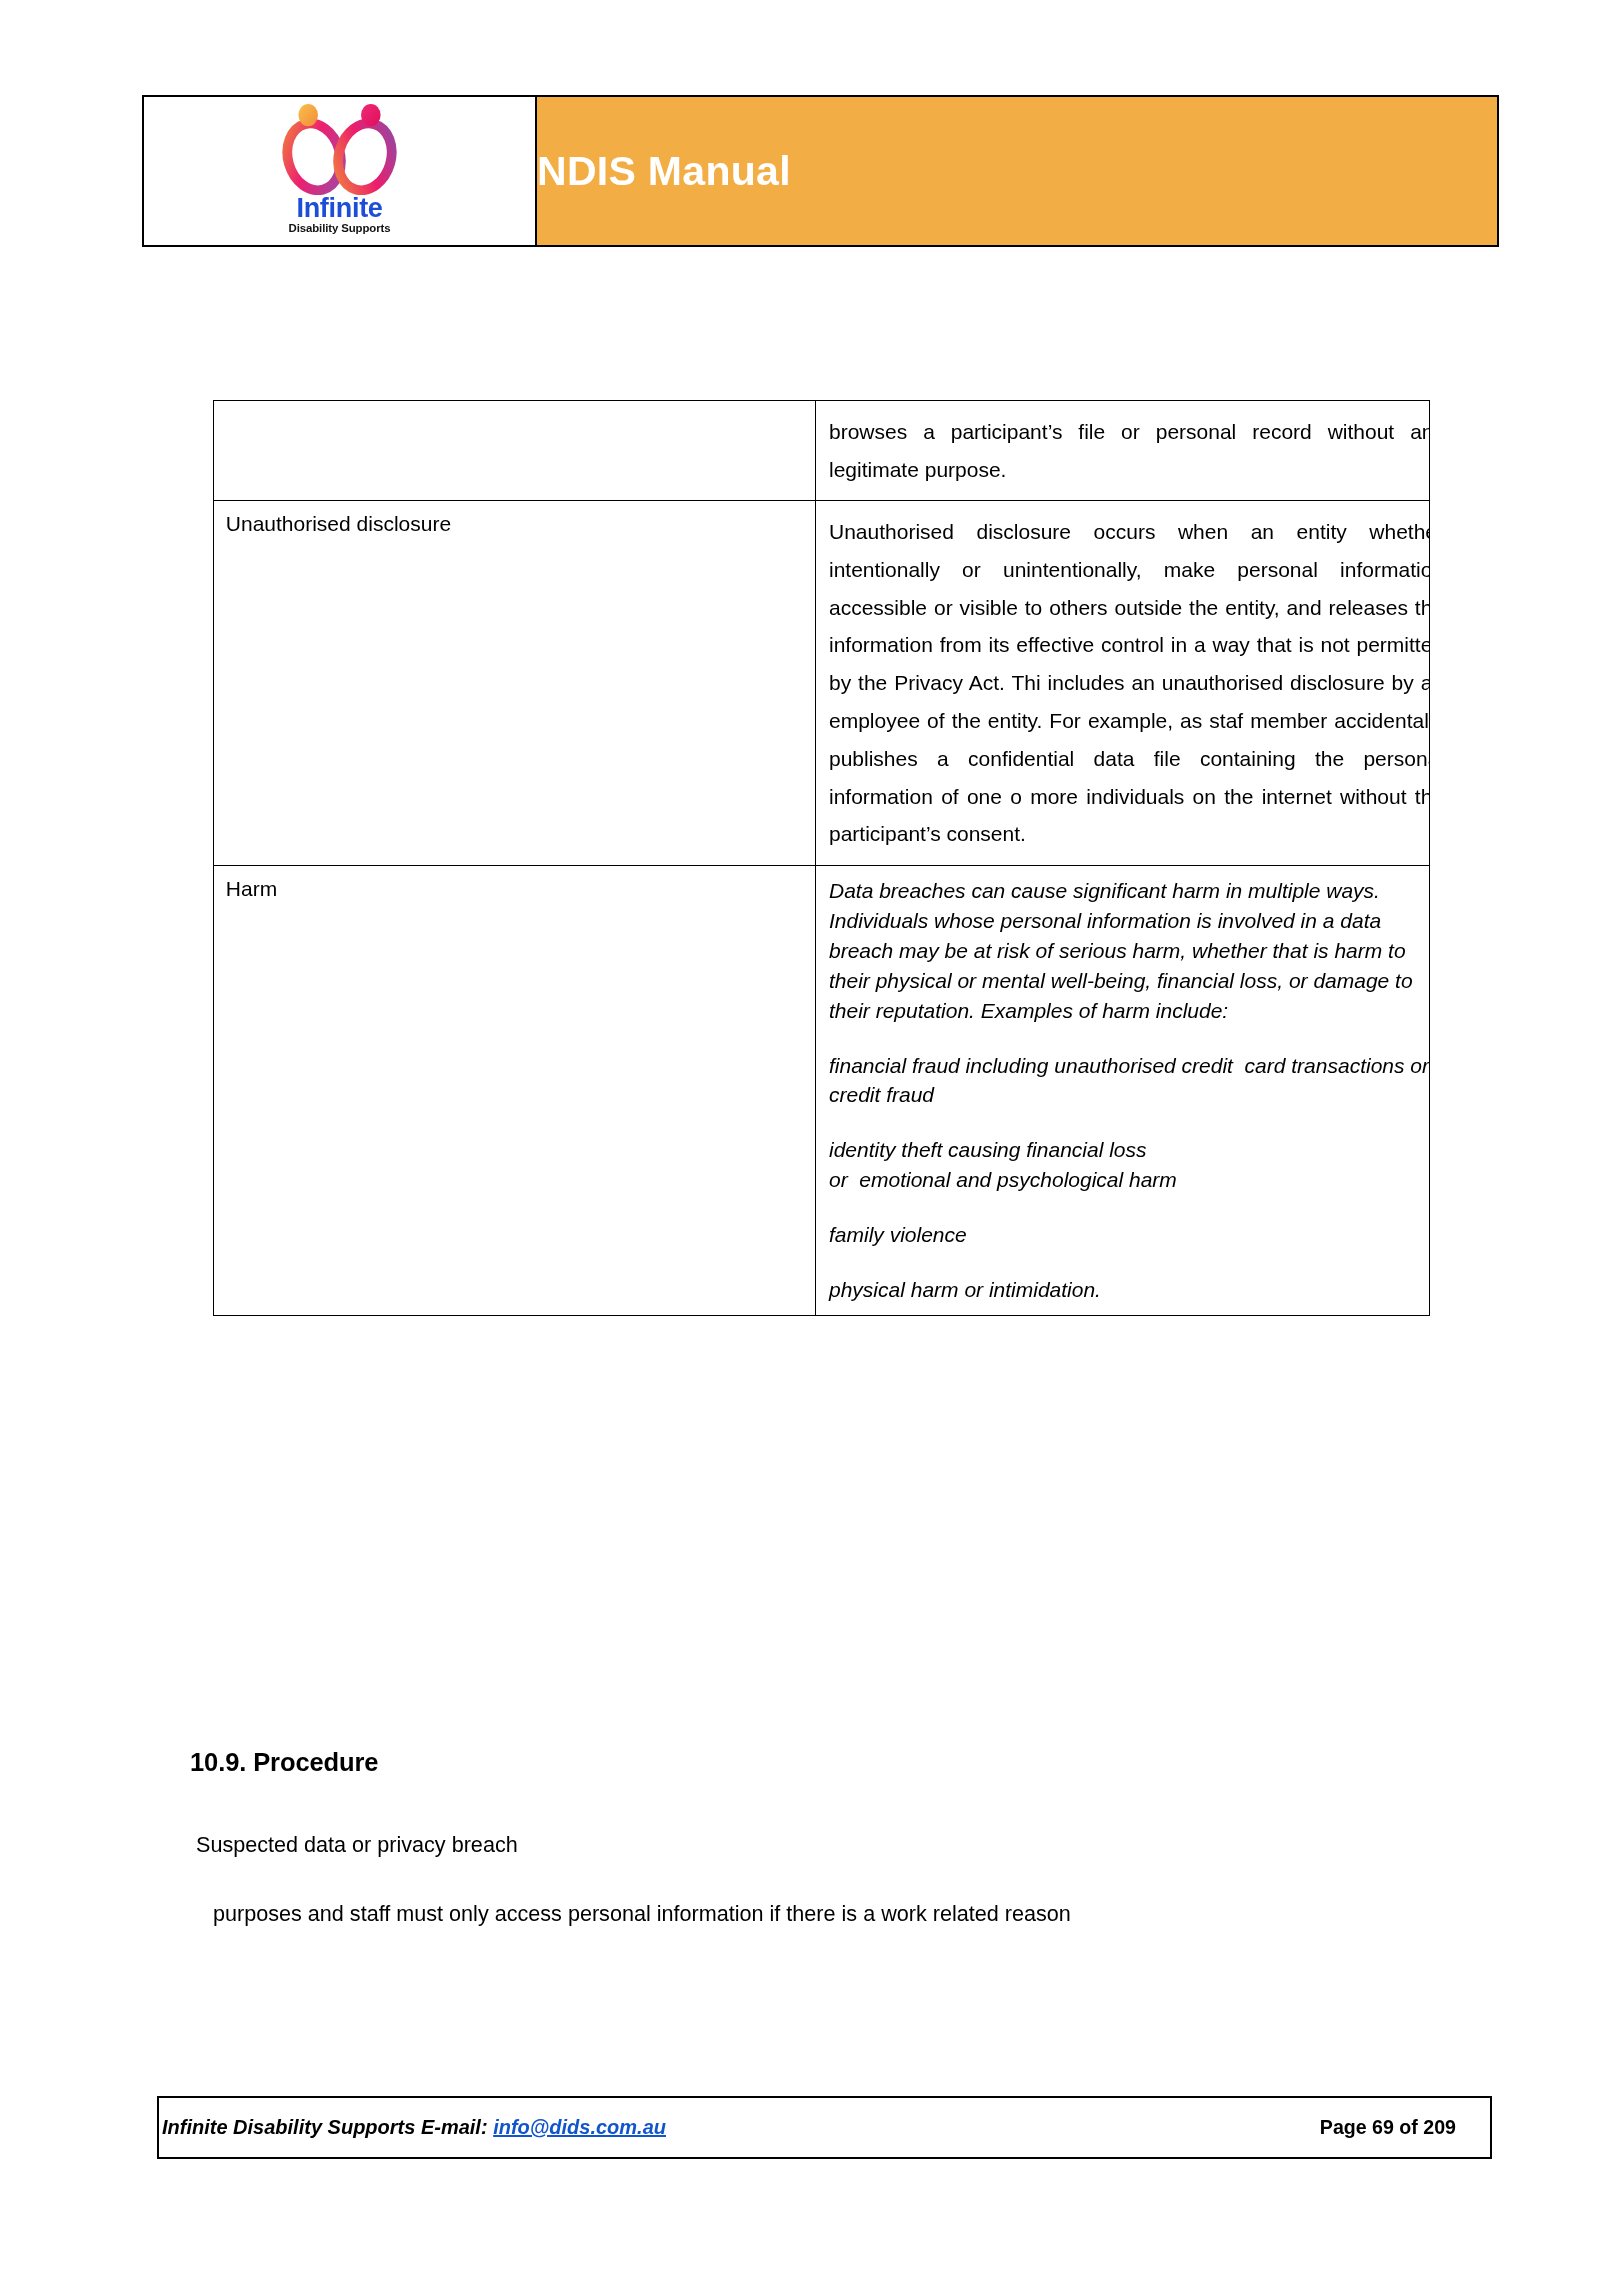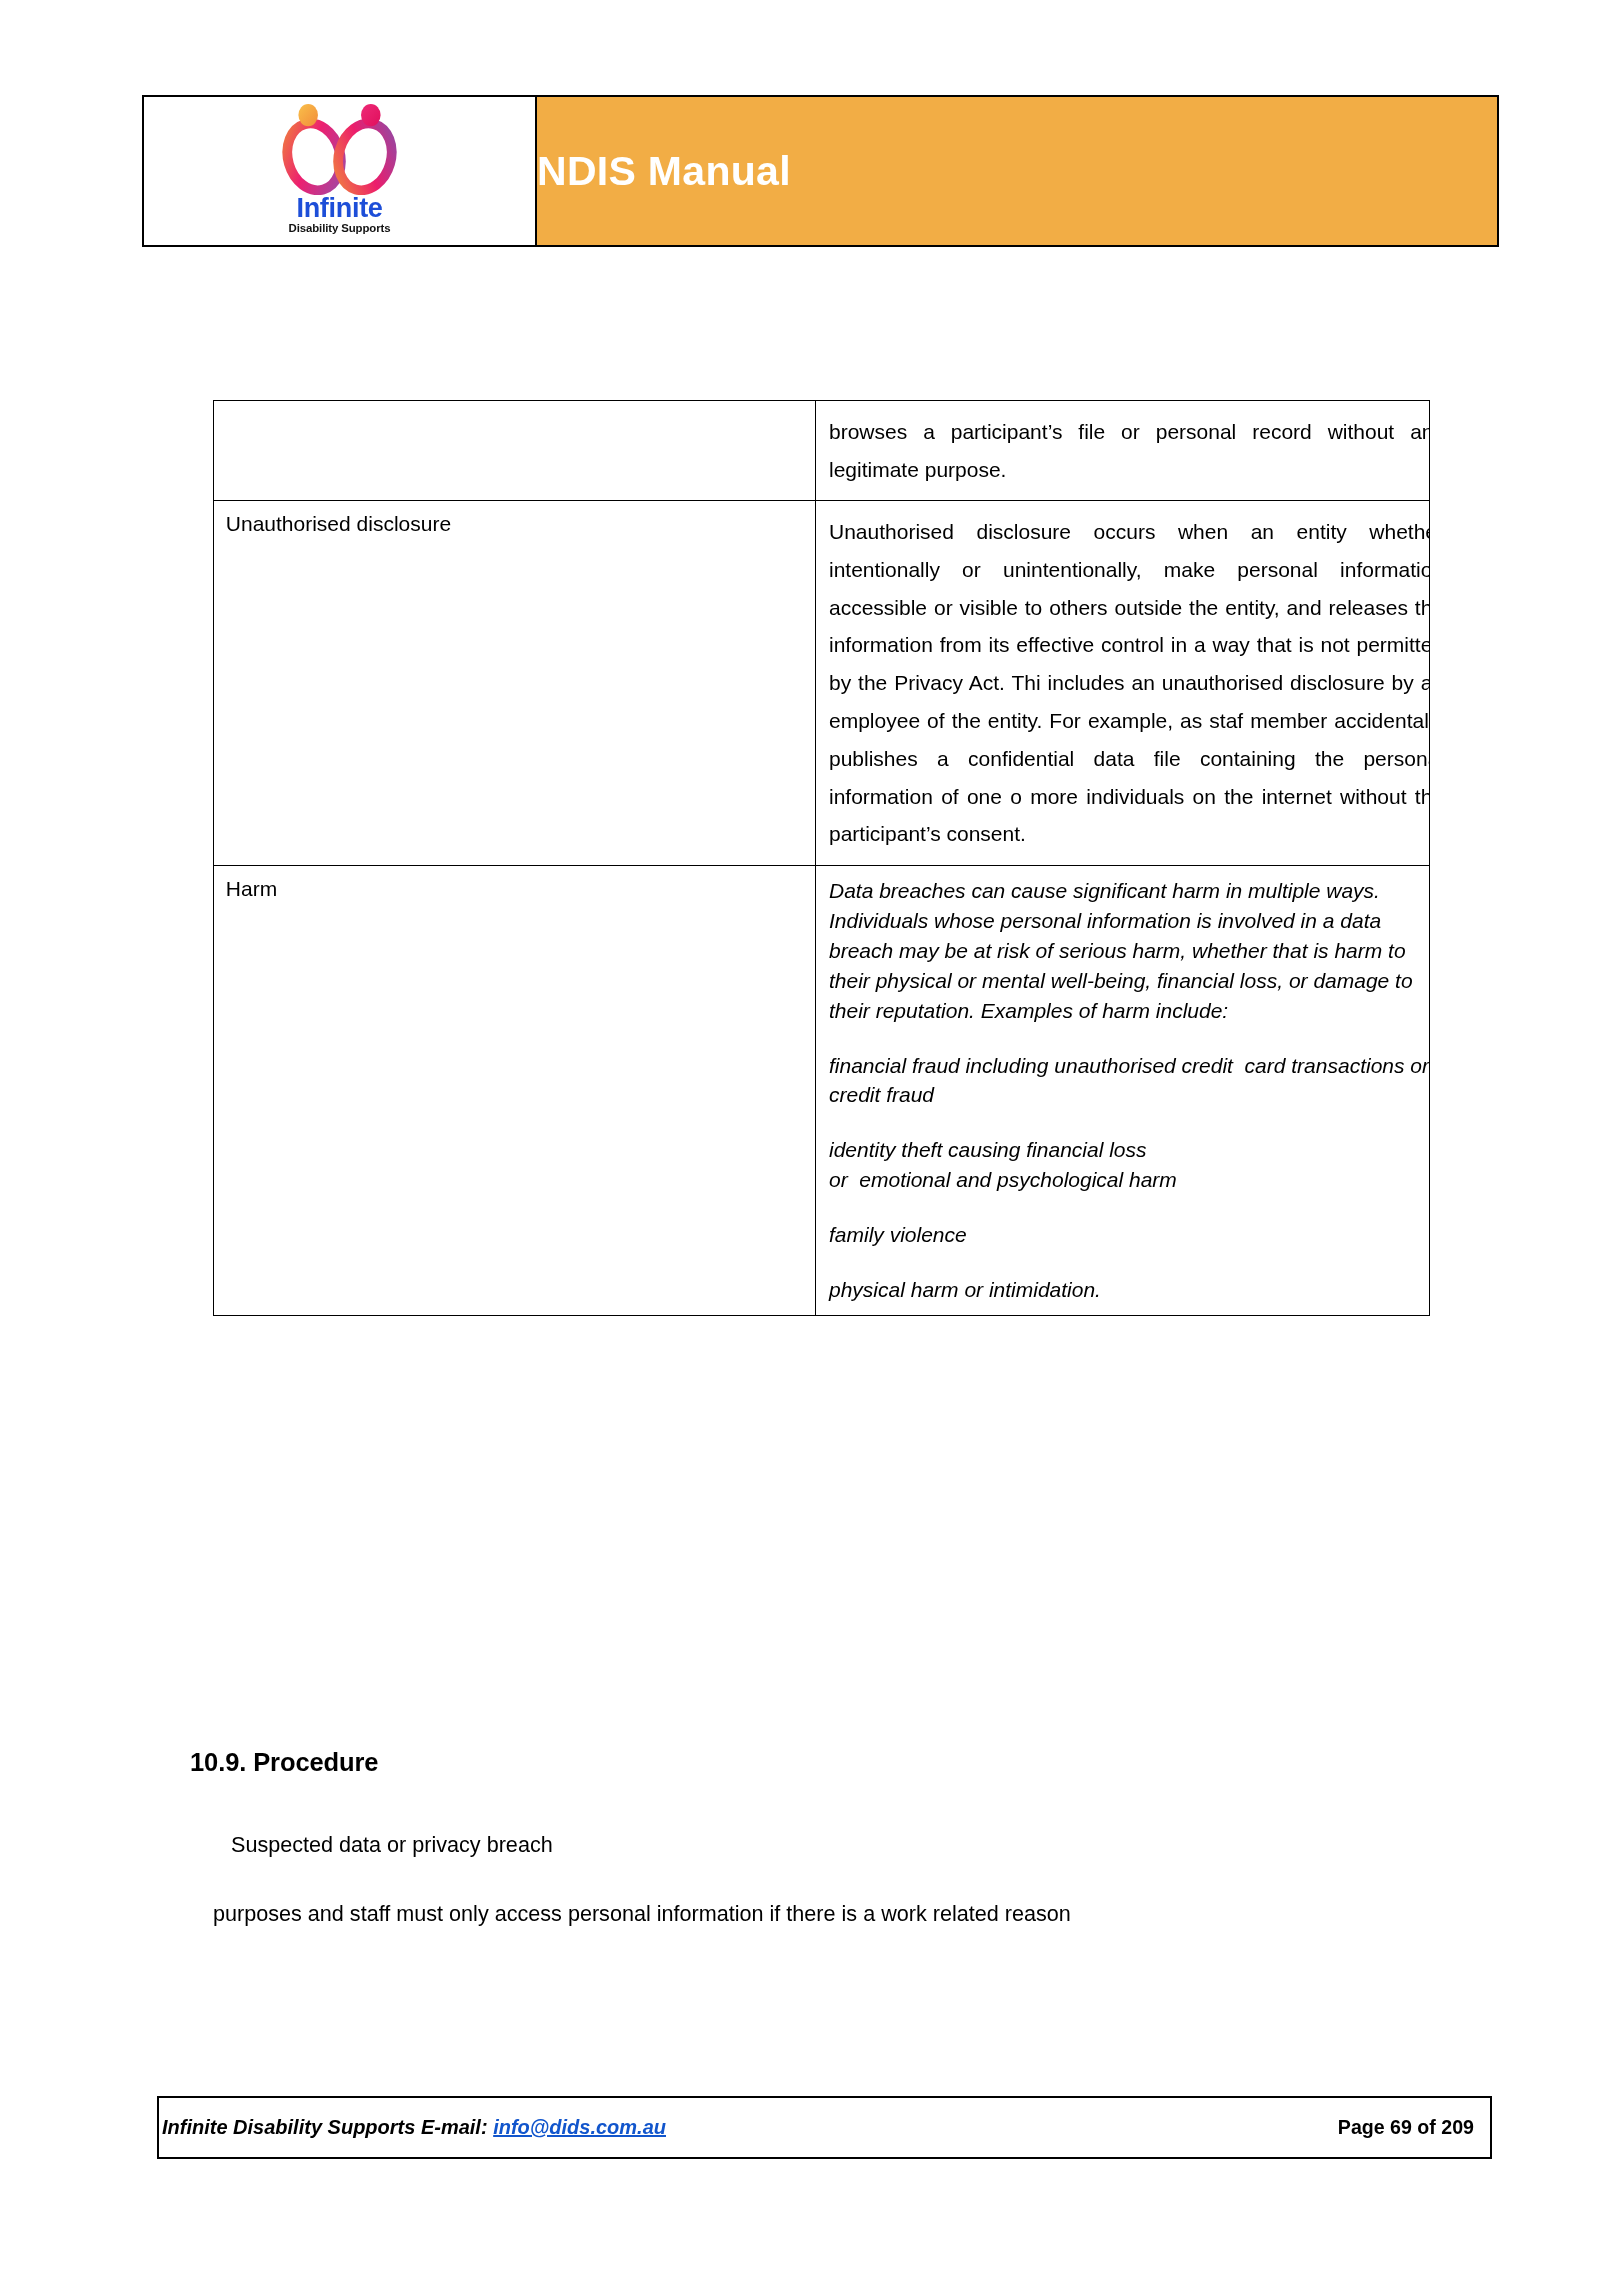--- a/index.html
+++ b/index.html
@@ -140,21 +140,21 @@
     top: 1748px;
     font-size: 25.5px;
     font-weight: bold;
     letter-spacing: -0.1px;
   }
   .body-line {
     position: absolute;
     font-size: 21.6px;
     line-height: 1.55;
   }
-  .para-1 { left: 231px; top: 1828px; }
+  .para-1 { left: 196px; top: 1828px; }
   .para-2 { left: 213px; top: 1897px; width: 1217px; }
   .para-2 span { display: block; }
 
   
   .footer-box {
     position: absolute;
     left: 157px;
     top: 2096px;
     width: 1335px;
     height: 63px;
@@ -172,21 +172,21 @@
     white-space: nowrap;
   }
   .footer-email {
     color: #1155CC;
     text-decoration: underline;
     font-weight: bold;
     font-style: italic;
   }
   .footer-right {
     margin-left: auto;
-    padding-right: 16px;
+    padding-right: 34px;
     font-size: 19.6px;
     font-weight: bold;
     white-space: nowrap;
   }
 </style>
 </head>
 <body>
 
 <div class="header-box">
 

